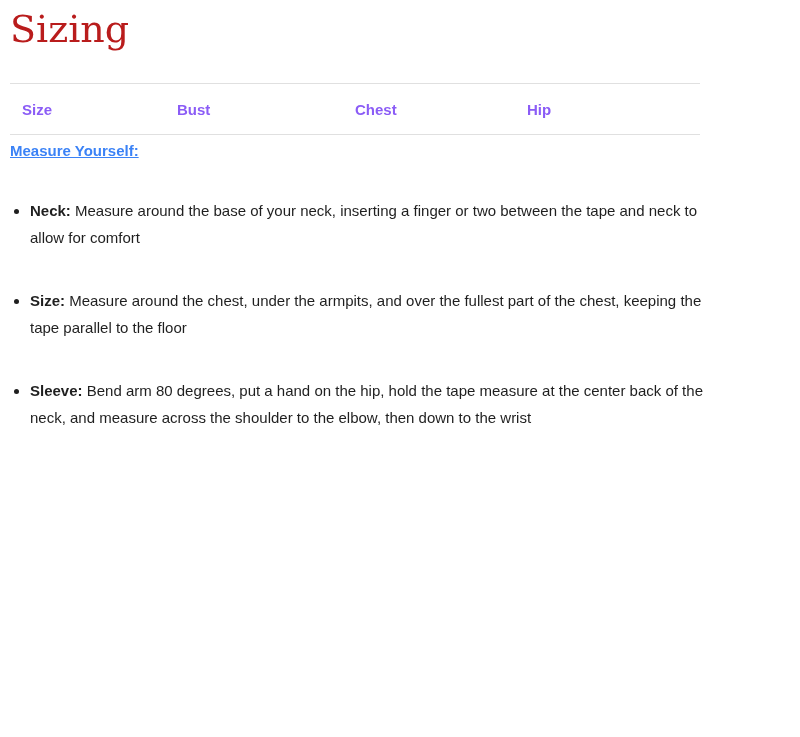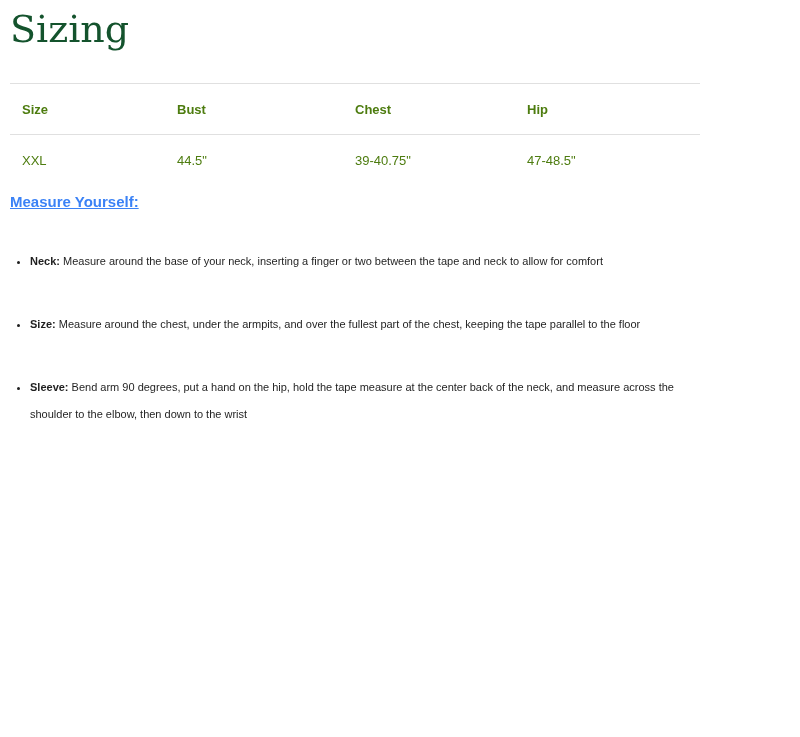--- a/index.html
+++ b/index.html
@@ -16,31 +16,31 @@
     width: 800px;
     min-height: 737px;
     position: relative;
     box-sizing: border-box;
   }
   .title {
     font-family: "DejaVu Serif", serif;
     font-weight: 400;
     font-size: 38px;
     line-height: 46px;
-    color: #14532d;
+    color: #b91c1c;
     margin: 6px 8px 0 10px;
   }
   table.sizing {
     border-collapse: collapse;
     table-layout: fixed;
     width: 690px;
     margin: 31px 0 0 10px;
     border-top: 1px solid #e0e0e0;
-    font-size: 13px;
-    color: #4d7c0f;
+    font-size: 15px;
+    color: #8b5cf6;
   }
   table.sizing th {
     text-align: left;
     font-weight: 700;
     height: 50px;
     padding: 0 0 0 12px;
     vertical-align: middle;
     border-bottom: 1px solid #e0e0e0;
   }
   table.sizing td {
@@ -61,21 +61,21 @@
     margin: 6px 8px 0 10px;
     color: #3b82f6;
   }
   ul.measure-list {
     margin: 25px 0 0 10px;
     padding: 0 0 0 20px;
     width: 676px;
     list-style: disc outside;
   }
   ul.measure-list li {
-    font-size: 11px;
+    font-size: 15px;
     line-height: 27px;
     margin-bottom: 4px;
     color: #1f1f1f;
     margin-top: 36px;
   }
   ul.measure-list li .lbl {
     font-weight: 700;
   }
 </style>
 </head>
@@ -94,39 +94,33 @@
     </colgroup>
     <thead>
       <tr>
         <th>Size</th>
         <th>Bust</th>
         <th>Chest</th>
         <th>Hip</th>
       </tr>
     </thead>
     <tbody>
-      <tr>
-        <td>XXL</td>
-        <td>44.5"</td>
-        <td>39-40.75"</td>
-        <td>47-48.5"</td>
-      </tr>
     </tbody>
   </table>
 
   <h2 class="measure-heading">Measure Yourself:</h2>
 
   <ul class="measure-list">
     <li>
       <span class="lbl">Neck:</span>
       <span>Measure around the base of your neck, inserting a finger or two between the tape and neck to allow for comfort</span>
     </li>
     <li>
       <span class="lbl">Size:</span>
       <span>Measure around the chest, under the armpits, and over the fullest part of the chest, keeping the tape parallel to the floor</span>
     </li>
     <li>
       <span class="lbl">Sleeve:</span>
-      <span>Bend arm 90 degrees, put a hand on the hip, hold the tape measure at the center back of the neck, and measure across the shoulder to the elbow, then down to the wrist</span>
+      <span>Bend arm 80 degrees, put a hand on the hip, hold the tape measure at the center back of the neck, and measure across the shoulder to the elbow, then down to the wrist</span>
     </li>
   </ul>
 
 </div>
 
 </body></html>

